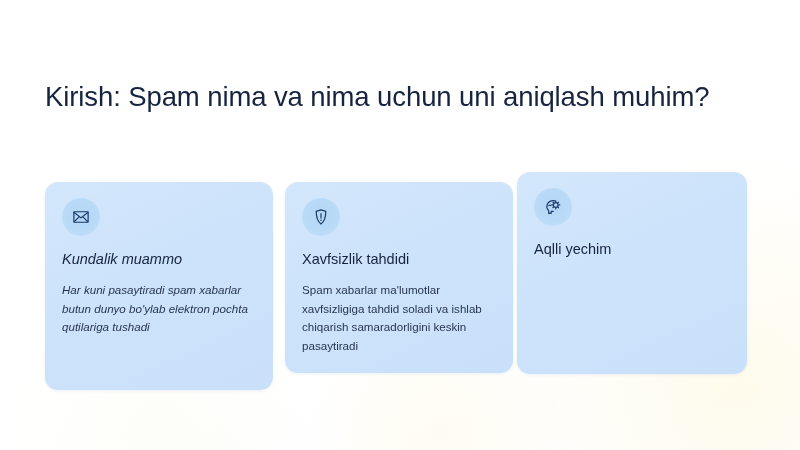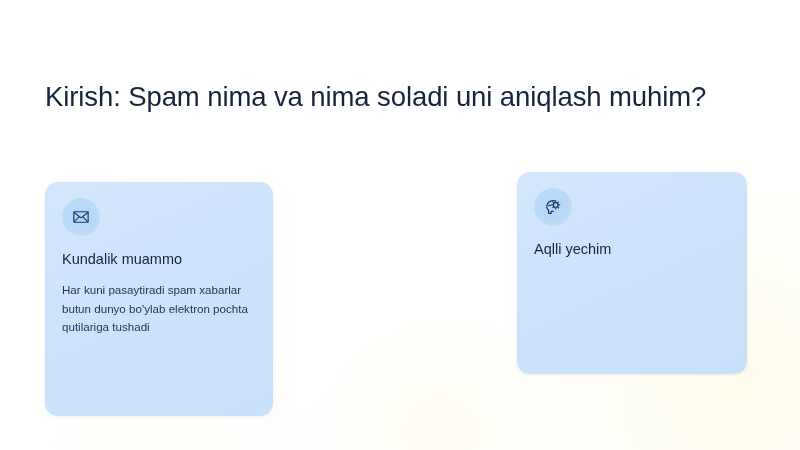--- a/index.html
+++ b/index.html
@@ -51,21 +51,21 @@
   }
 
   .card {
     position: absolute;
     border-radius: 13px;
     padding: 16px 17px 18px 17px;
     background: linear-gradient(155deg, #d3e7fc 0%, #cde3fb 45%, #c9e0fa 100%);
     box-shadow: 0 1px 3px rgba(60, 110, 180, 0.10);
   }
 
-  .card-1 { left: 45px;  top: 182px; width: 228px; height: 234px; }
+  .card-1 { left: 45px;  top: 182px; width: 228px; height: 208px; font-style: italic; }
   .card-2 { left: 285px; top: 182px; width: 228px; height: 191px; }
   .card-3 { left: 517px; top: 172px; width: 230px; height: 202px; }
 
   
   .icon-badge {
     width: 38px;
     height: 38px;
     border-radius: 50%;
     background: radial-gradient(circle at 50% 45%, #b4d7f6 0%, #b9daf7 55%, #c4e0f9 100%);
     display: flex;
@@ -107,37 +107,48 @@
     font-weight: 400;
     line-height: 1.62;
     color: #27364f;
   }
 </style>
 </head>
 <body>
 
 <div class="slide">
 
-  <h1 class="page-title">Kirish: Spam nima va nima soladi uni aniqlash muhim?</h1>
+  <h1 class="page-title">Kirish: Spam nima va nima uchun uni aniqlash muhim?</h1>
 
   <div class="cards">
 
     <div class="card card-1">
       <div class="icon-badge">
         <svg viewBox="0 0 24 24" aria-hidden="true">
           <rect x="2.5" y="5" width="19" height="14" rx="1.2"></rect>
           <path d="M2.5 5.6 L12 13.2 L21.5 5.6"></path>
           <path d="M2.8 18.6 L9.4 11.8"></path>
           <path d="M21.2 18.6 L14.6 11.8"></path>
         </svg>
       </div>
       <div class="card-title">Kundalik muammo</div>
       <div class="card-body">Har kuni pasaytiradi spam xabarlar butun dunyo bo'ylab elektron pochta qutilariga tushadi</div>
     </div>
 
+    <div class="card card-2">
+      <div class="icon-badge">
+        <svg viewBox="0 0 24 24" aria-hidden="true">
+          <path d="M12 2.6 C12 2.6 18.4 4.4 18.4 4.4 C18.4 12.6 15.9 18.6 12 21.4 C8.1 18.6 5.6 12.6 5.6 4.4 C5.6 4.4 12 2.6 12 2.6 Z"></path>
+          <path d="M12 7.6 L12 13.4"></path>
+          <circle class="solid" cx="12" cy="16.4" r="1"></circle>
+        </svg>
+      </div>
+      <div class="card-title">Xavfsizlik tahdidi</div>
+      <div class="card-body">Spam xabarlar ma'lumotlar xavfsizligiga tahdid soladi va ishlab chiqarish samaradorligini keskin pasaytiradi</div>
+    </div>
 
     <div class="card card-3">
       <div class="icon-badge">
         <svg viewBox="0 0 24 24" aria-hidden="true">
           <path d="M14.6 3.8 C10.6 2.6 6.2 4.4 4.6 8 C3.2 11.2 4 14.6 6.2 16.6 L6.2 20.4 L9.6 20.4 L9.6 17.8 L12.4 17.8"></path>
           <path d="M6.4 10.2 C6.4 10.2 7.6 9.2 8.8 10"></path>
           <circle cx="15.6" cy="9.2" r="3.1"></circle>
           <path d="M15.6 5.2 L15.6 3.8"></path>
           <path d="M15.6 14.6 L15.6 13.2"></path>
           <path d="M19.6 9.2 L21 9.2"></path>

